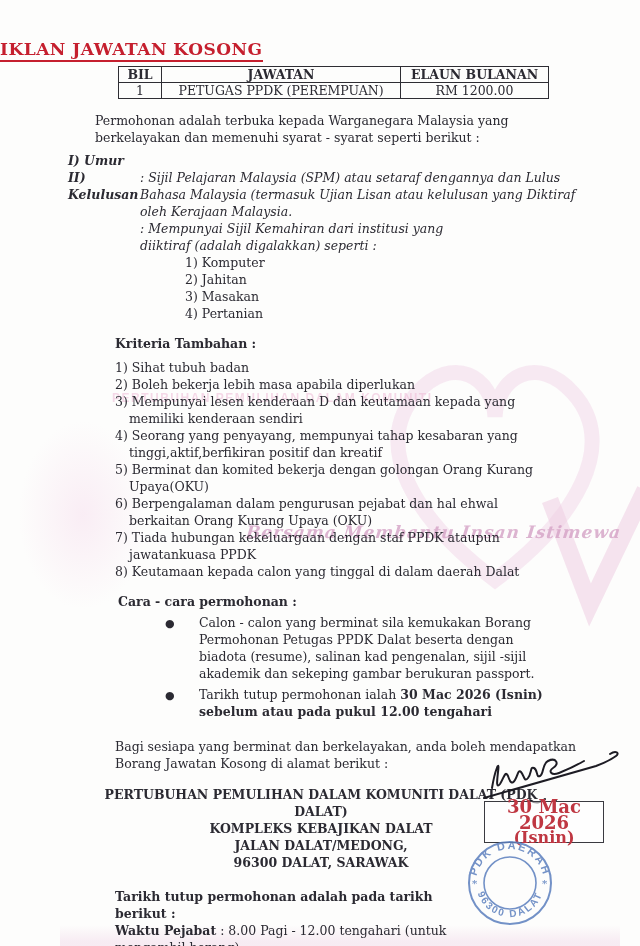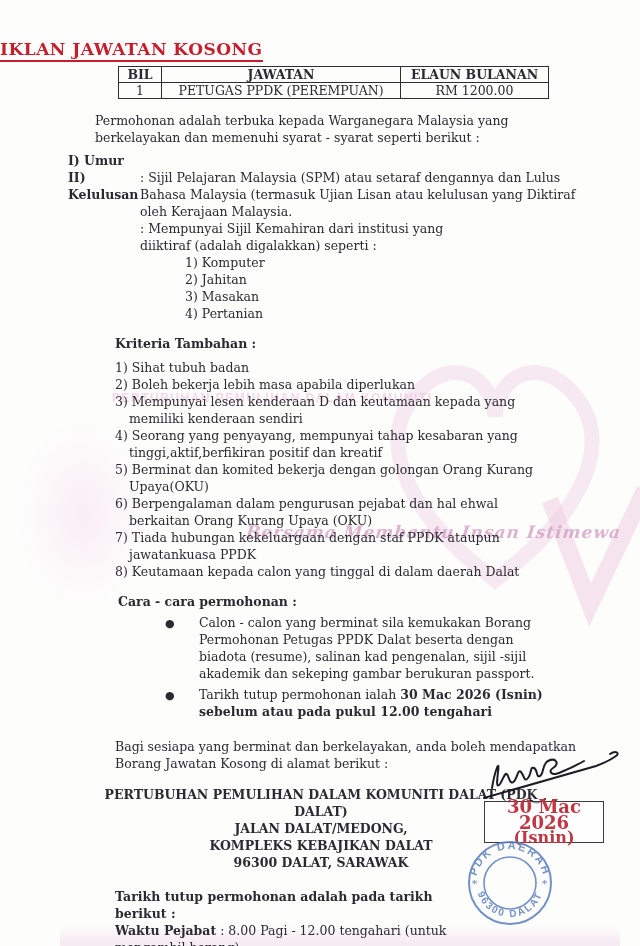--- a/index.html
+++ b/index.html
@@ -38,21 +38,21 @@
     width:415px; font-size:12.5px;
   }
   table.vacancy th, table.vacancy td{
     border:1.5px solid #2e2d33; text-align:center; padding:0 2px;
     height:15px; line-height:15px; overflow:hidden; white-space:nowrap;
   }
   table.vacancy th{font-weight:bold;}
   .c-bil{width:38px;} .c-jaw{width:234px;} .c-ela{width:143px;}
   .intro{margin:13px 0 0 95px; width:478px;}
   .reqs{margin:6px 0 0 68px;}
-  .req-row{display:flex;}
+  .req-row{display:flex;font-style:italic;}
   .req-label{width:72px; font-weight:bold; flex:none;}
   .req-value{flex:1;}
   .req-value.kelulusan{max-width:462px;}
   .req-value.kemahiran{max-width:352px;}
   .skills{margin-left:117px;}
   .kriteria-heading{margin:13px 0 0 115px; font-weight:bold;}
   .kriteria-list{margin:7px 0 0 115px; width:420px;}
   .kriteria-list .li{padding-left:14px; text-indent:-14px;}
   .cara-heading{margin:13px 0 0 118px; font-weight:bold;}
   .bullets{margin:3px 0 0 165px;}
@@ -151,22 +151,22 @@
       <div class="bullet-row">
         <div class="bullet-dot">●</div>
         <div class="bullet-text"><span>Tarikh tutup permohonan ialah </span><span class="bold">30 Mac 2026  (Isnin) sebelum atau pada pukul 12.00 tengahari</span></div>
       </div>
     </div>
 
     <div class="outro">Bagi sesiapa yang berminat dan berkelayakan, anda boleh mendapatkan Borang Jawatan Kosong di alamat berikut :</div>
 
     <div class="address">
       <div>PERTUBUHAN PEMULIHAN DALAM KOMUNITI DALAT (PDK DALAT)</div>
+      <div>KOMPLEKS KEBAJIKAN DALAT</div>
       <div>JALAN DALAT/MEDONG,</div>
-      <div>KOMPLEKS KEBAJIKAN DALAT</div>
       <div>96300 DALAT, SARAWAK</div>
     </div>
 
     <div class="closing">
       <div class="bold">Tarikh tutup permohonan adalah pada tarikh berikut :</div>
       <div><span class="bold">Waktu Pejabat</span><span> : 8.00 Pagi - 12.00 tengahari (untuk mengambil borang)</span></div>
 
     </div>
   </div>
 

